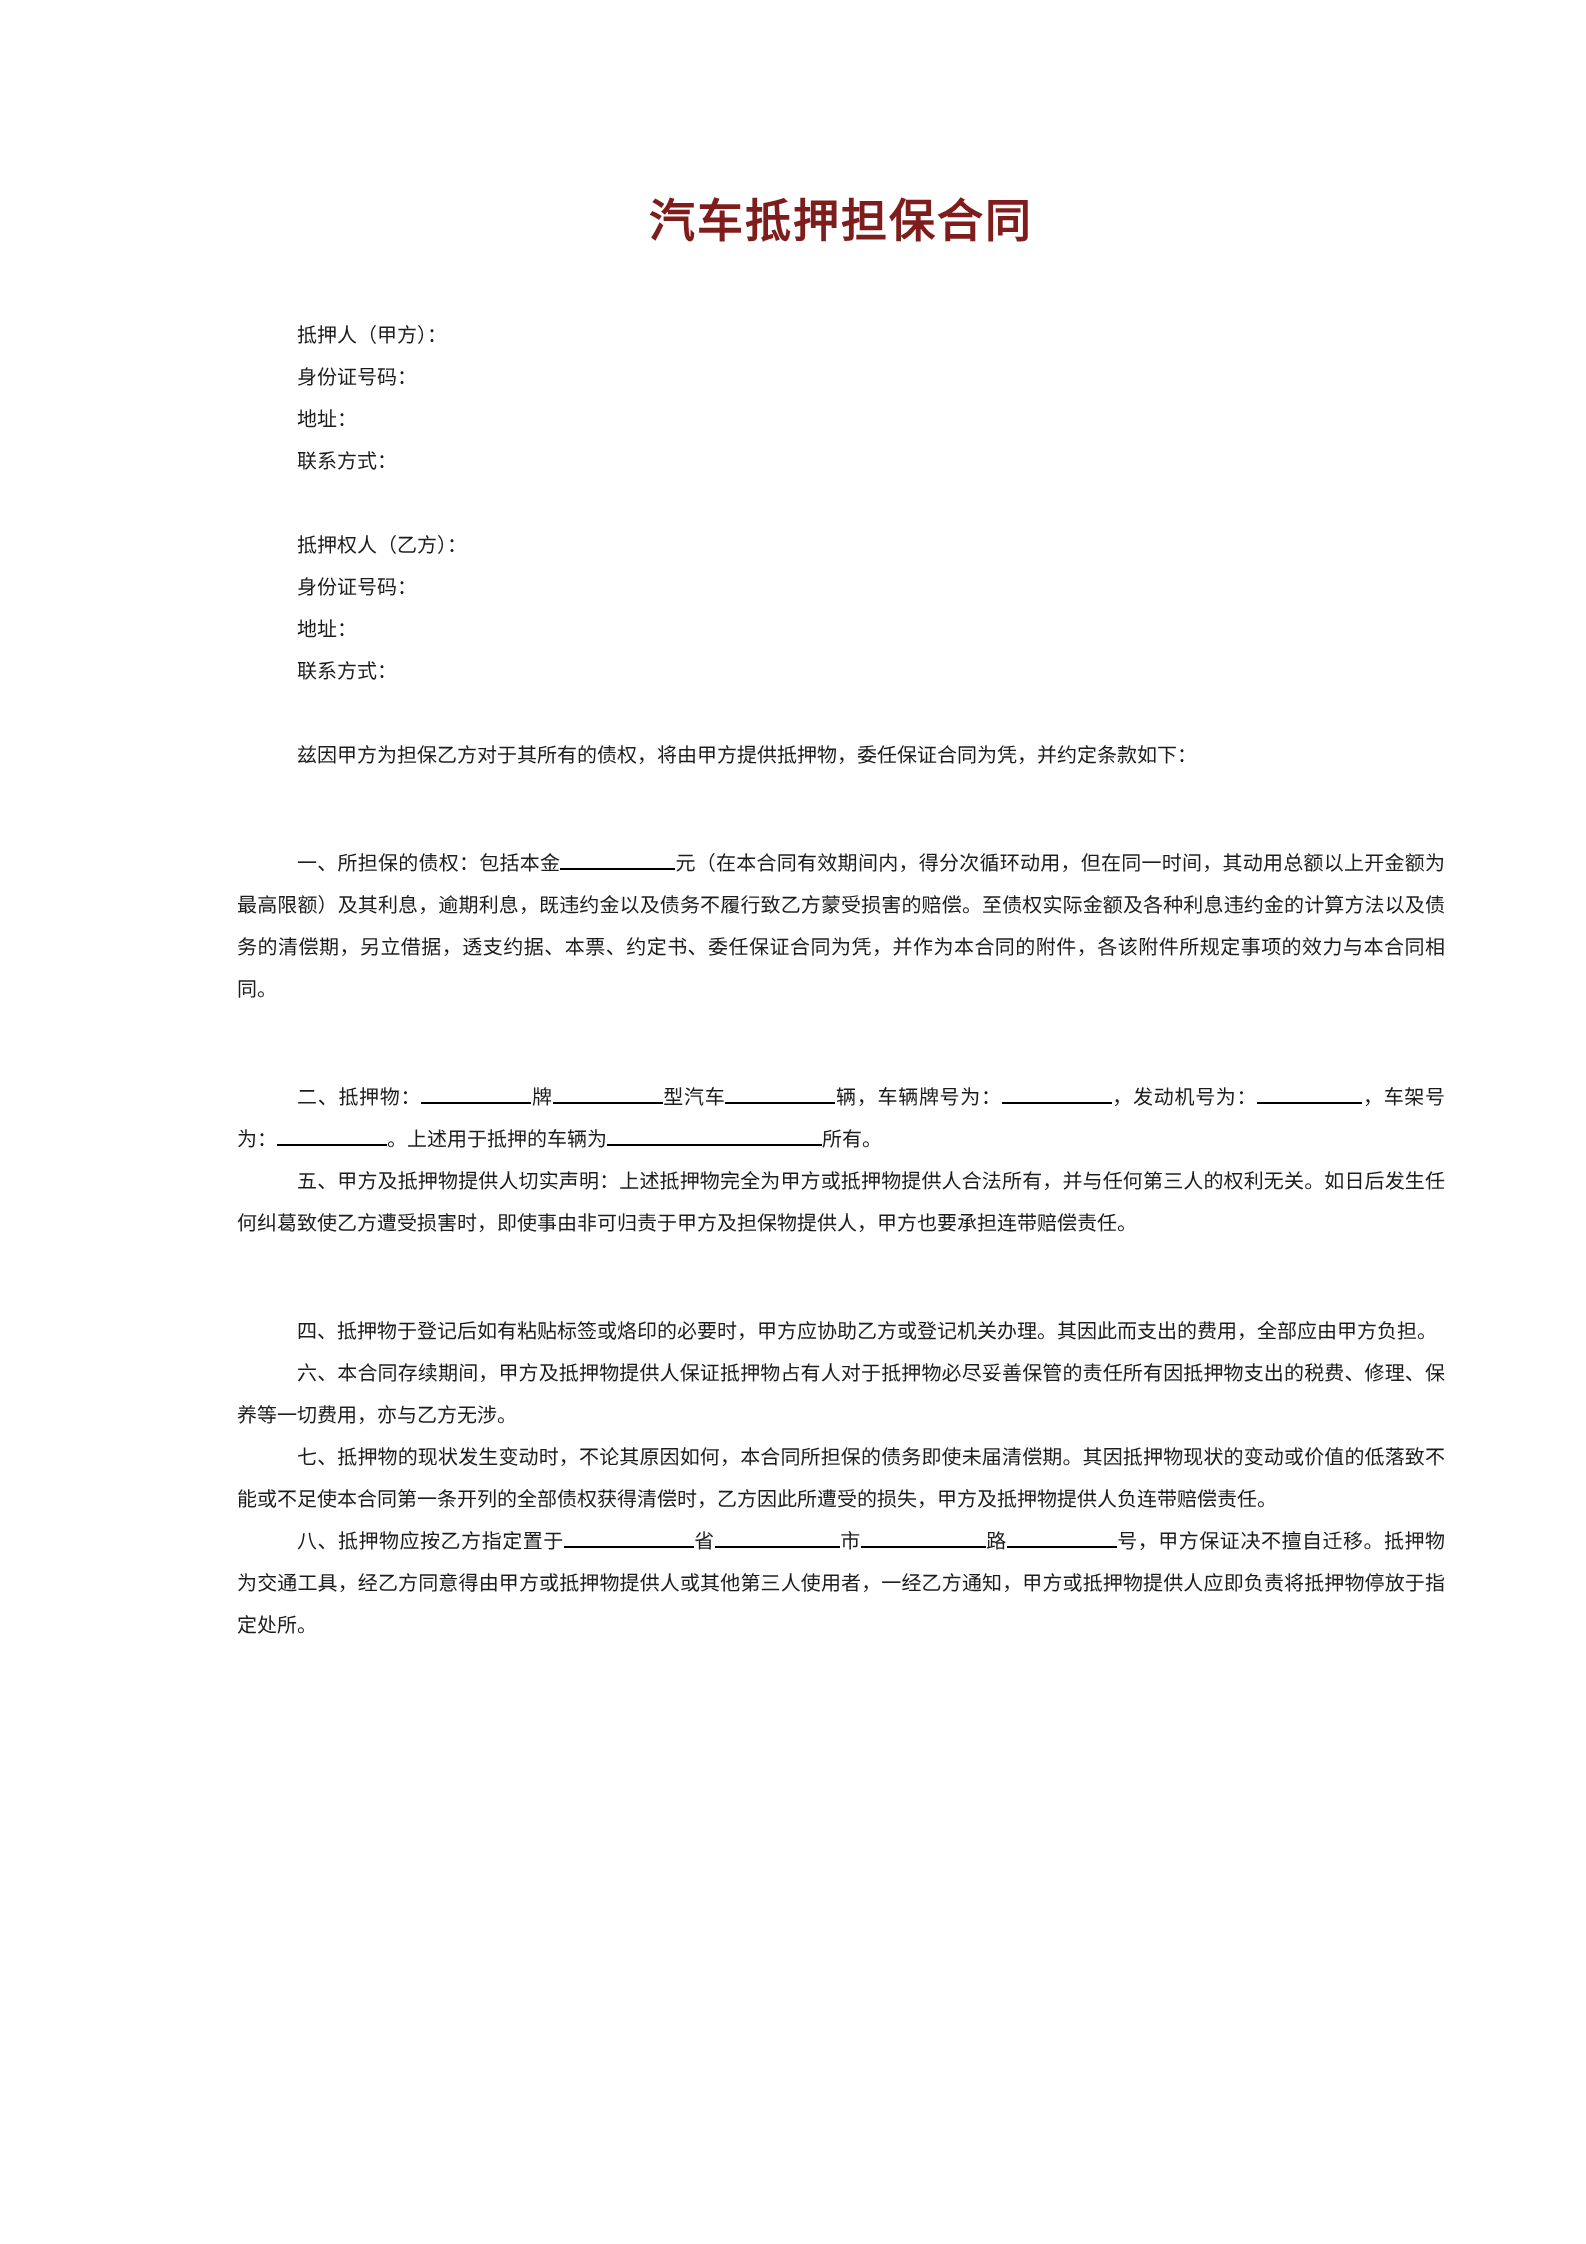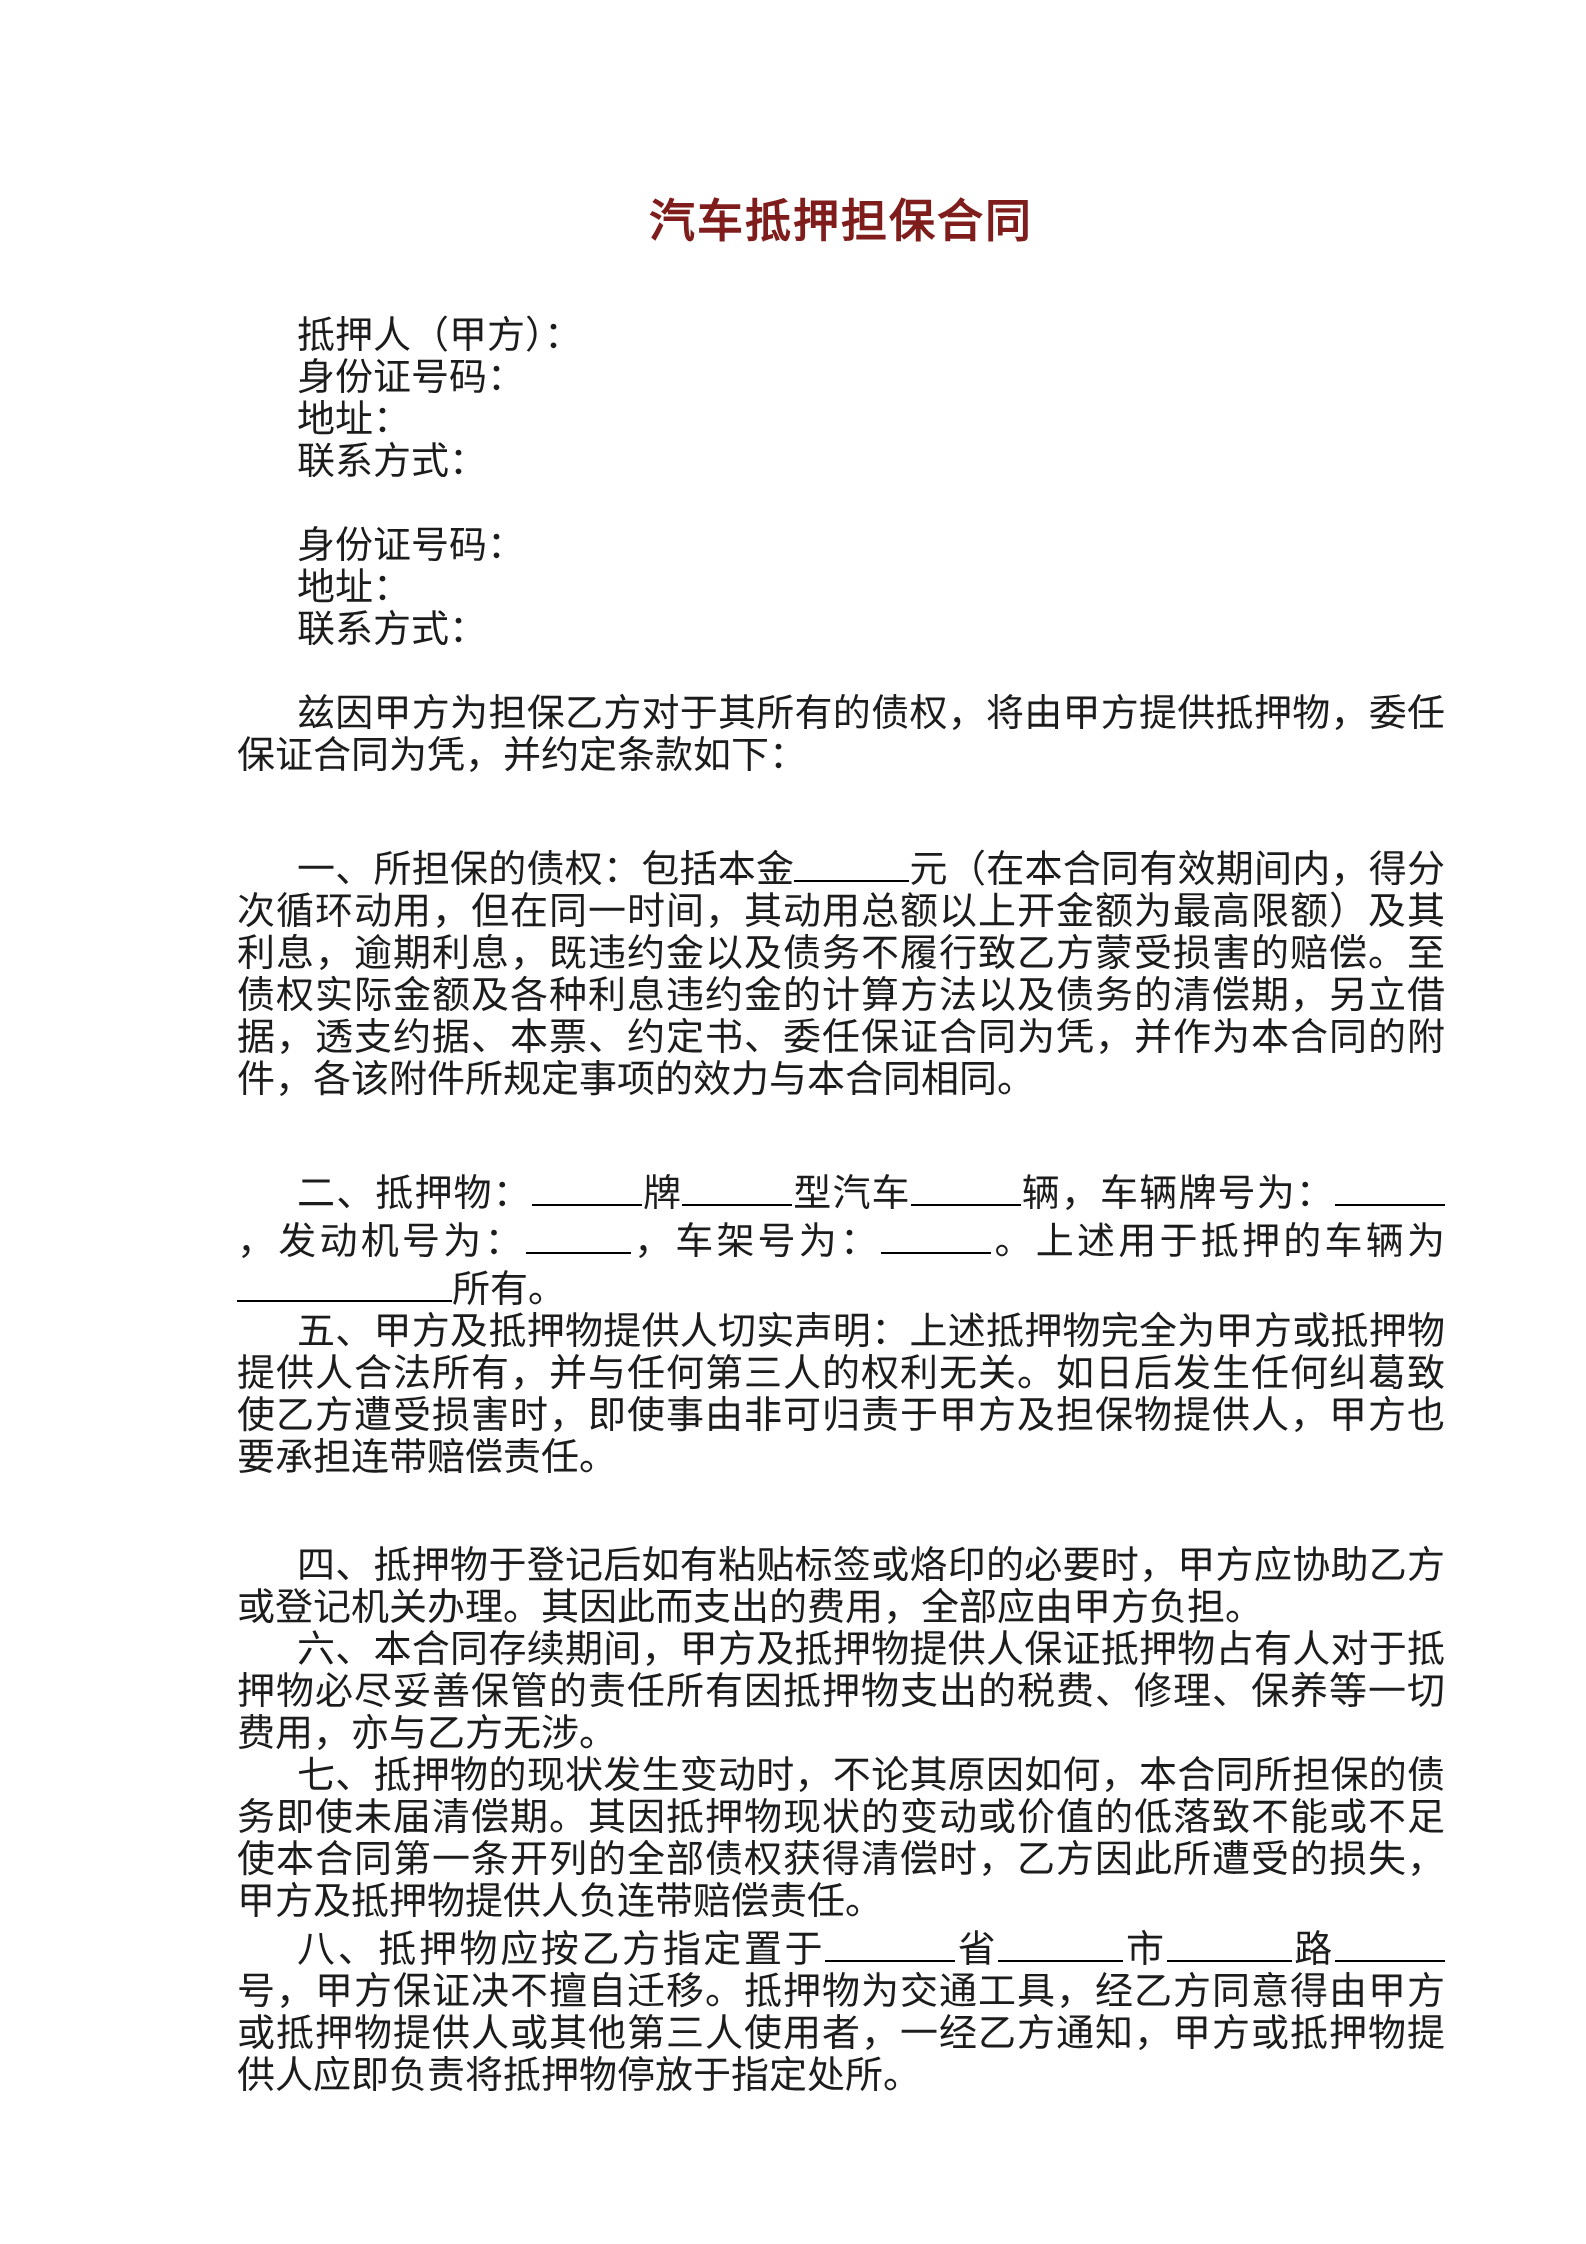--- a/index.html
+++ b/index.html
@@ -26,21 +26,21 @@
     margin: 0 0 66px 0;
     font-size: 46px;
     line-height: 52px;
     font-weight: 700;
     text-align: center;
     letter-spacing: 2px;
     color: #7f1d1d;
   }
   .para {
     margin: 0;
-    font-size: 38px;
+    font-size: 20px;
     line-height: 42px;
     text-indent: 60px;
     text-align: justify;
     word-break: break-all;
   }
   .block-gap { margin-top: 42px; }
   .gap { margin-top: 66px; }
   .blank {
     display: inline-block;
     height: 1em;
@@ -57,20 +57,21 @@
     <h1 class="doc-title">汽车抵押担保合同</h1>
 
     <div>
       <p class="para">抵押人（甲方）：</p>
       <p class="para">身份证号码：</p>
       <p class="para">地址：</p>
       <p class="para">联系方式：</p>
     </div>
 
     <div class="block-gap">
+      <p class="para">抵押权人（乙方）：</p>
       <p class="para">身份证号码：</p>
       <p class="para">地址：</p>
       <p class="para">联系方式：</p>
     </div>
 
     <p class="para block-gap">兹因甲方为担保乙方对于其所有的债权，将由甲方提供抵押物，委任保证合同为凭，并约定条款如下：</p>
 
     <div>
         <p class="para gap">一、所担保的债权：包括本金<span class="blank" style="width: 115px; border-bottom-color: rgb(0, 0, 0);"></span>元（在本合同有效期间内，得分次循环动用，但在同一时间，其动用总额以上开金额为最高限额）及其利息，逾期利息，既违约金以及债务不履行致乙方蒙受损害的赔偿。至债权实际金额及各种利息违约金的计算方法以及债务的清偿期，另立借据，透支约据、本票、约定书、委任保证合同为凭，并作为本合同的附件，各该附件所规定事项的效力与本合同相同。</p>
         <p class="para gap">二、抵押物：<span class="blank" style="width: 110px; border-bottom-color: rgb(0, 0, 0);"></span>牌<span class="blank" style="width: 110px; border-bottom-color: rgb(0, 0, 0);"></span>型汽车<span class="blank" style="width: 110px; border-bottom-color: rgb(0, 0, 0);"></span>辆，车辆牌号为：<span class="blank" style="width: 110px; border-bottom-color: rgb(0, 0, 0);"></span>，发动机号为：<span class="blank" style="width: 105px; border-bottom-color: rgb(0, 0, 0);"></span>，车架号为：<span class="blank" style="width: 110px; border-bottom-color: rgb(0, 0, 0);"></span>。上述用于抵押的车辆为<span class="blank" style="width: 215px; border-bottom-color: rgb(0, 0, 0);"></span>所有。</p>

